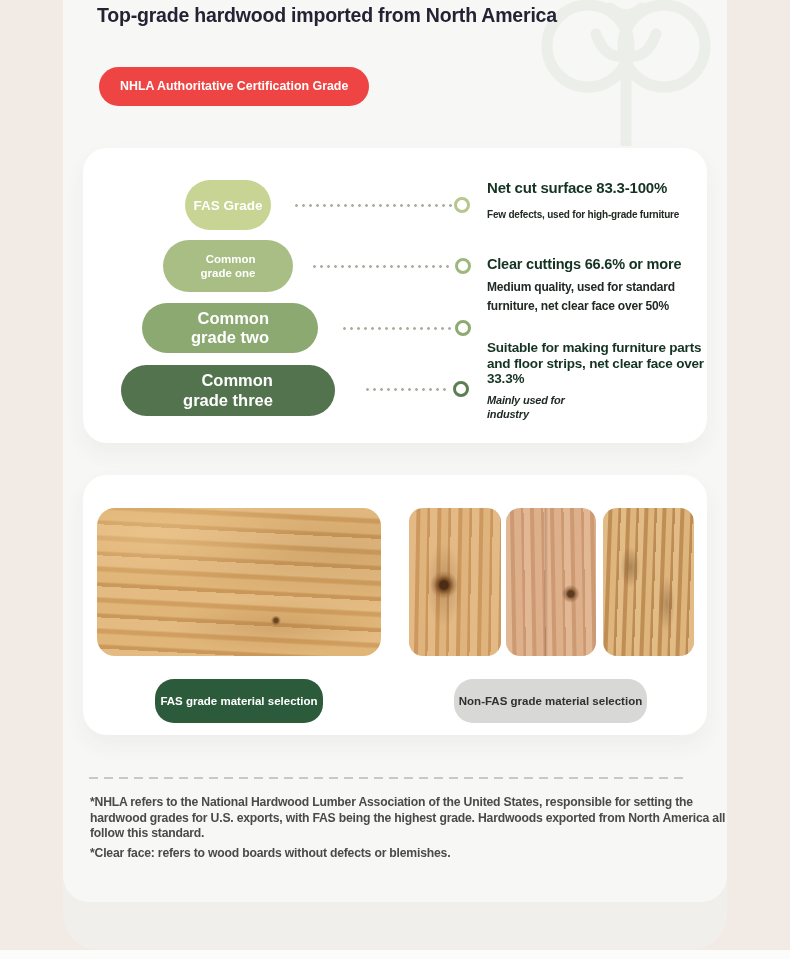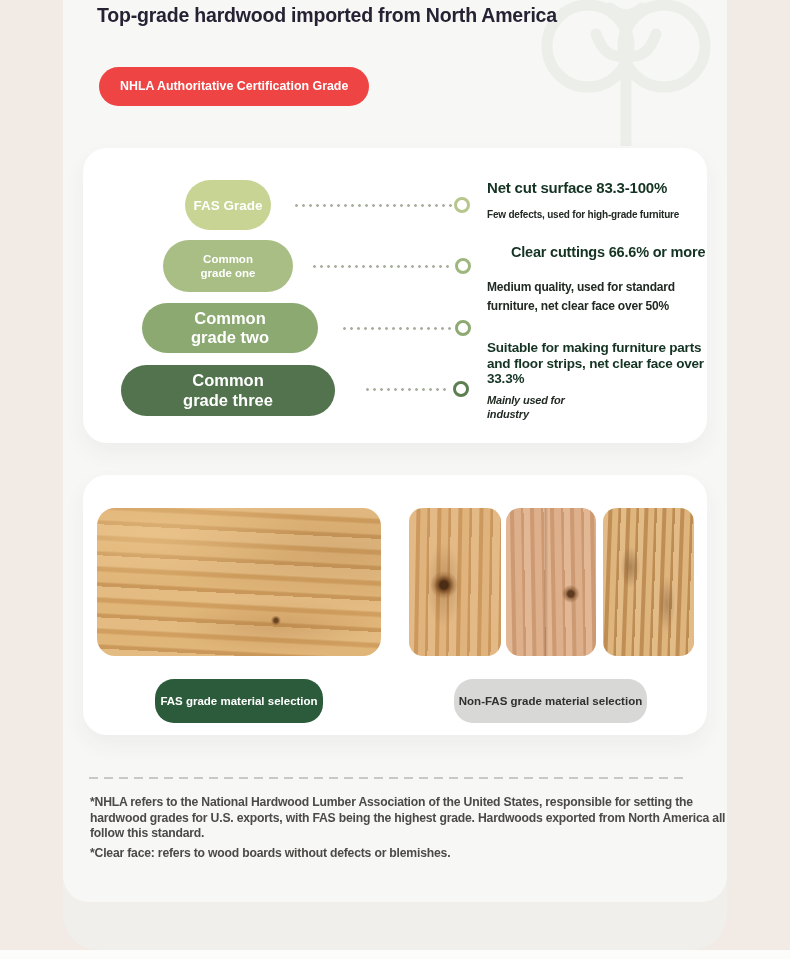--- a/index.html
+++ b/index.html
@@ -22,21 +22,21 @@
            padding:0 21px; background:#ef4444; border-radius:20px;
            color:#ffffff; font-size:12.4px; font-weight:700; }
 
   .card { position:absolute; left:20px; width:624px; background:#ffffff;
           border-radius:24px; box-shadow:0 10px 22px rgba(60,60,60,.05); }
   .card1 { top:148px; height:295px; }
   .card2 { top:475px; height:260px; }
 
   .pill { position:absolute; display:flex; align-items:center; justify-content:center;
           color:#fff; font-weight:700; border-radius:26px; text-align:left; }
-  .pill .lines { text-align:center; }
+  .pill .lines { text-align:right; }
   .pill1 { left:102px; top:32px;  width:86px;  height:50px; font-size:13.5px; }
   .pill2 { left:80px;  top:92px;  width:130px; height:52px; font-size:11.5px; line-height:14px; }
   .pill3 { left:59px;  top:155px; width:176px; height:50px; font-size:16.5px; line-height:19.5px; }
   .pill4 { left:38px;  top:217px; width:214px; height:51px; font-size:16.5px; line-height:19.5px; }
 
   .leader { position:absolute; height:5px;
             background-image:radial-gradient(circle, #aab0a0 1.3px, transparent 1.5px);
             background-size:7px 5px; background-repeat:repeat-x; }
   .leader1 { left:210px; top:55px;  width:160px; }
   .leader2 { left:228px; top:116px; width:138px; }
@@ -47,21 +47,21 @@
           background:#ffffff; border:3.5px solid #8ea972; }
   .node1 { left:371px; top:49px; }
   .node2 { left:372px; top:110px; }
   .node3 { left:372px; top:172px; }
   .node4 { left:370px; top:233px; }
 
   .gh { position:absolute; left:404px; font-weight:700; color:#143322; letter-spacing:-0.2px; }
   .gs { position:absolute; left:404px; font-weight:700; color:#212a23; letter-spacing:-0.2px; }
   .gh0 { top:31px;  font-size:15px;   white-space:nowrap; }
   .gs0 { top:61px;  font-size:10px;   white-space:nowrap; }
-  .gh1 { top:96px; font-size:14.5px; white-space:nowrap;margin-left:24px; }
+  .gh1 { top:108px; font-size:14.5px; white-space:nowrap; }
   .gs1 { top:130px; font-size:12px;   width:205px; line-height:19px; }
   .gh2 { top:192px; font-size:13.5px; width:225px; line-height:15.5px; }
   .gs3 { top:246px; font-size:11px;   width:110px; line-height:13.5px;font-style:italic; }
 
   .wood { position:absolute; top:33px; height:148px; }
   .wood-large { left:14px; width:284px; border-radius:18px; background-color:#d9a967;
     background-image:
       radial-gradient(circle 4px at 63% 76%, #6a421f 0 2px, rgba(106,66,31,.55) 3px, transparent 5px),
       radial-gradient(ellipse 150px 40px at 63% 80%, rgba(160,105,50,.25), transparent 70%),
       radial-gradient(ellipse 220px 70px at 20% 18%, rgba(238,200,145,.5), transparent 70%),

